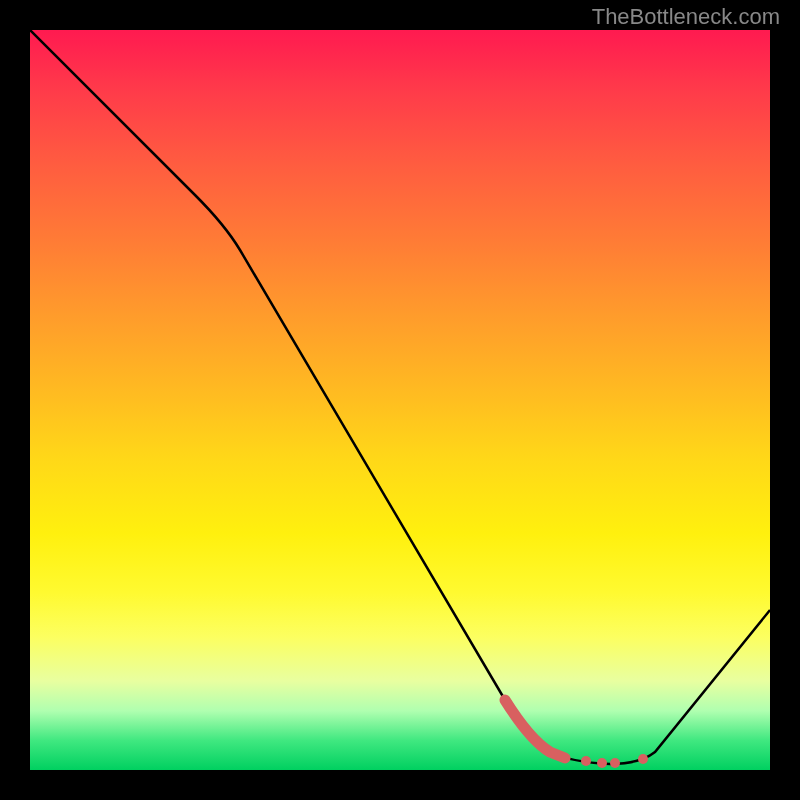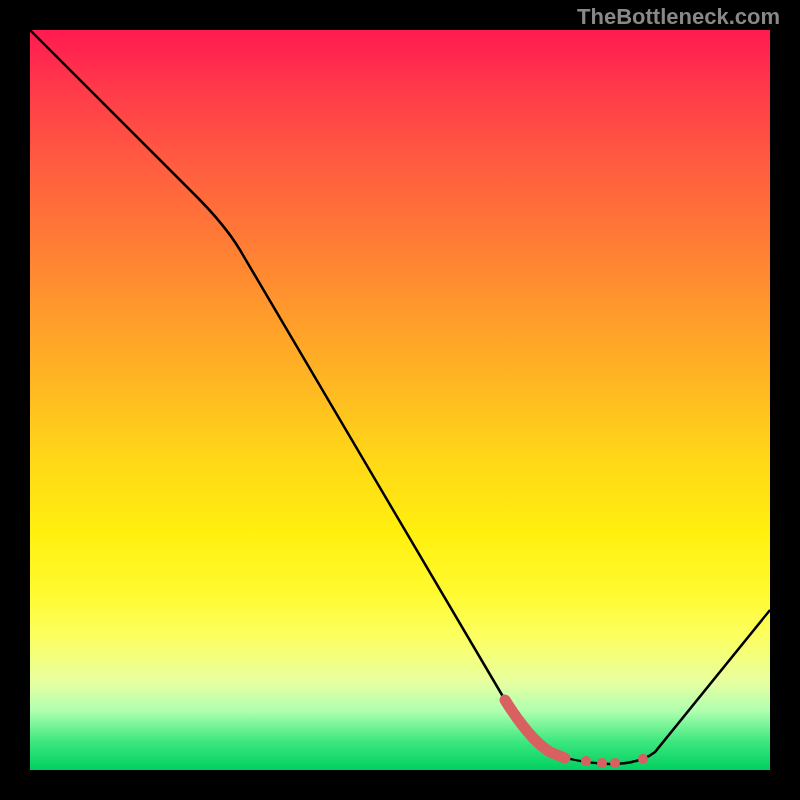--- a/index.html
+++ b/index.html
@@ -10,21 +10,21 @@
     background: #000;
     position: relative;
     font-family: Arial, sans-serif;
   }
   .watermark {
     position: absolute;
     top: 4px;
     right: 20px;
     color: #888;
     font-size: 22px;
-    font-weight: bold;
+    font-weight: normal;
     z-index: 10;
   }
   .plot-area {
     position: absolute;
     left: 30px;
     top: 30px;
     width: 740px;
     height: 740px;
   }
   .gradient-bg {

